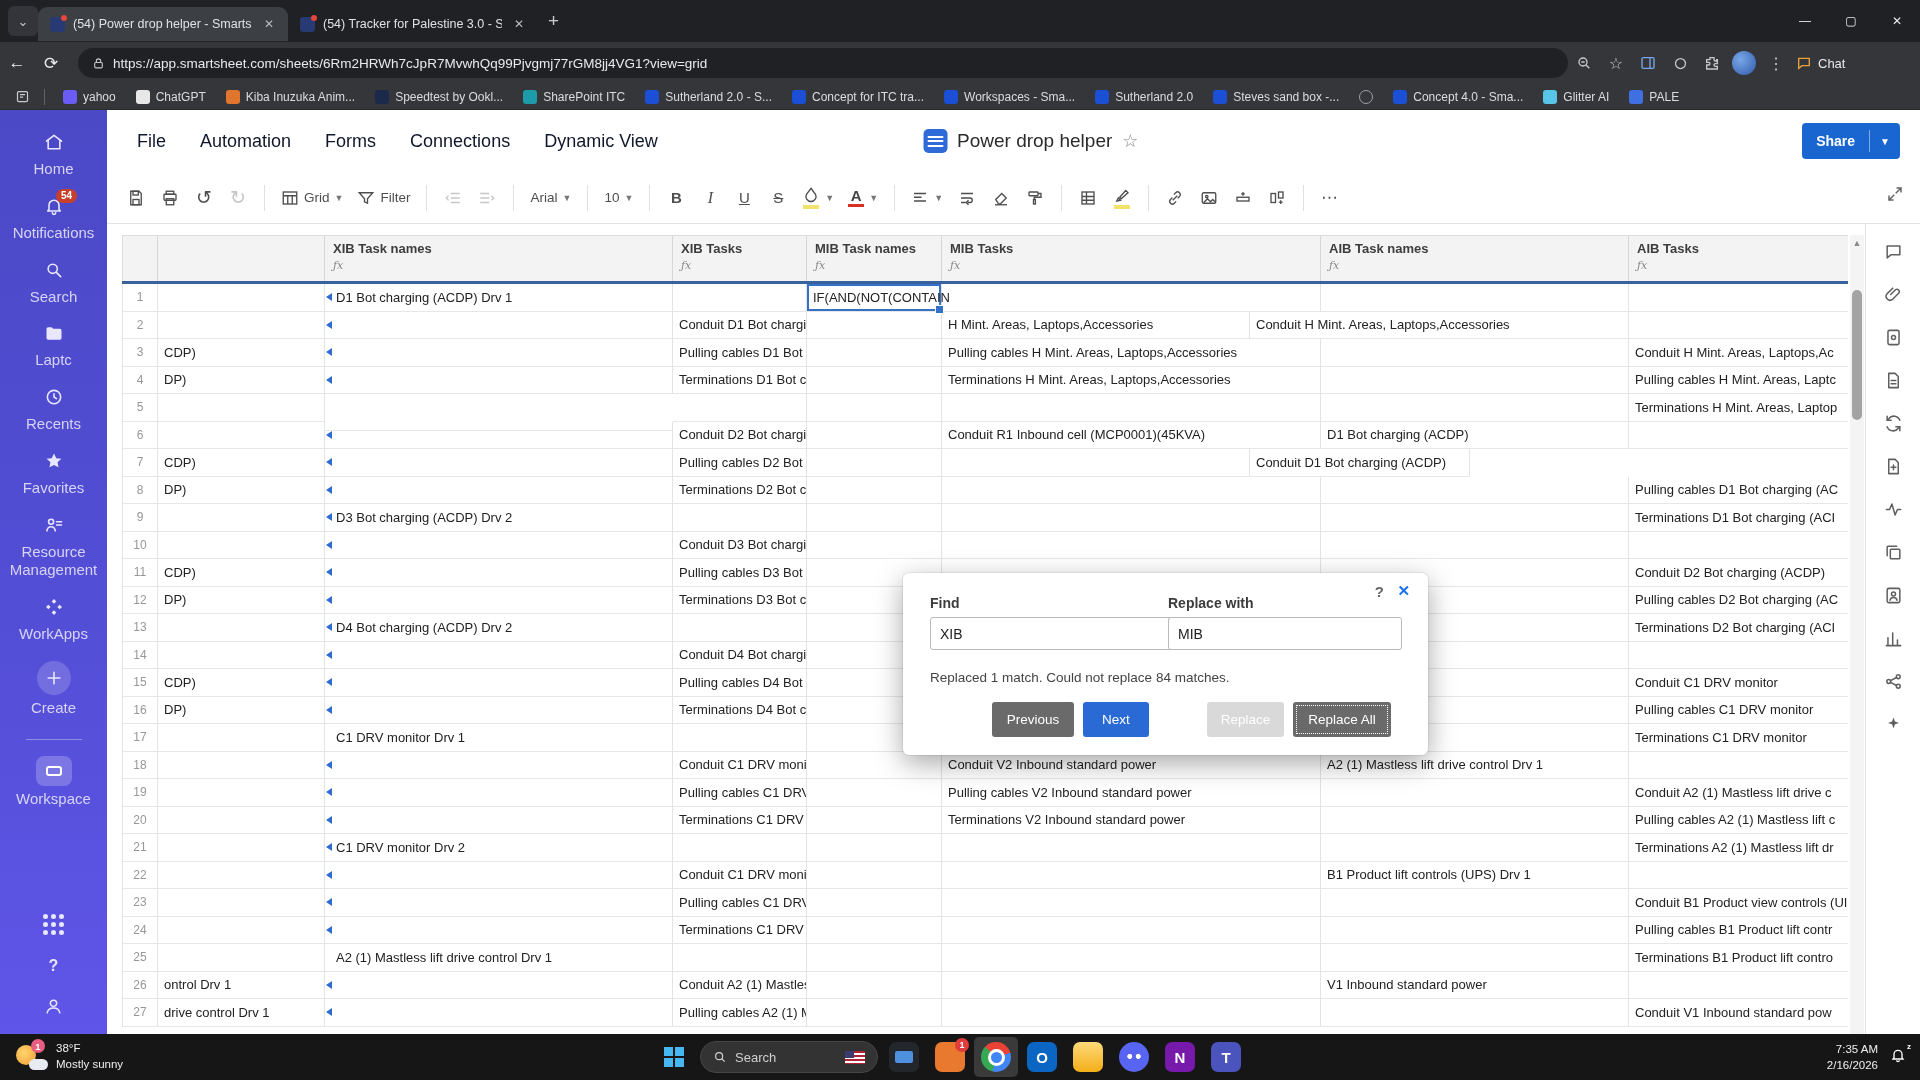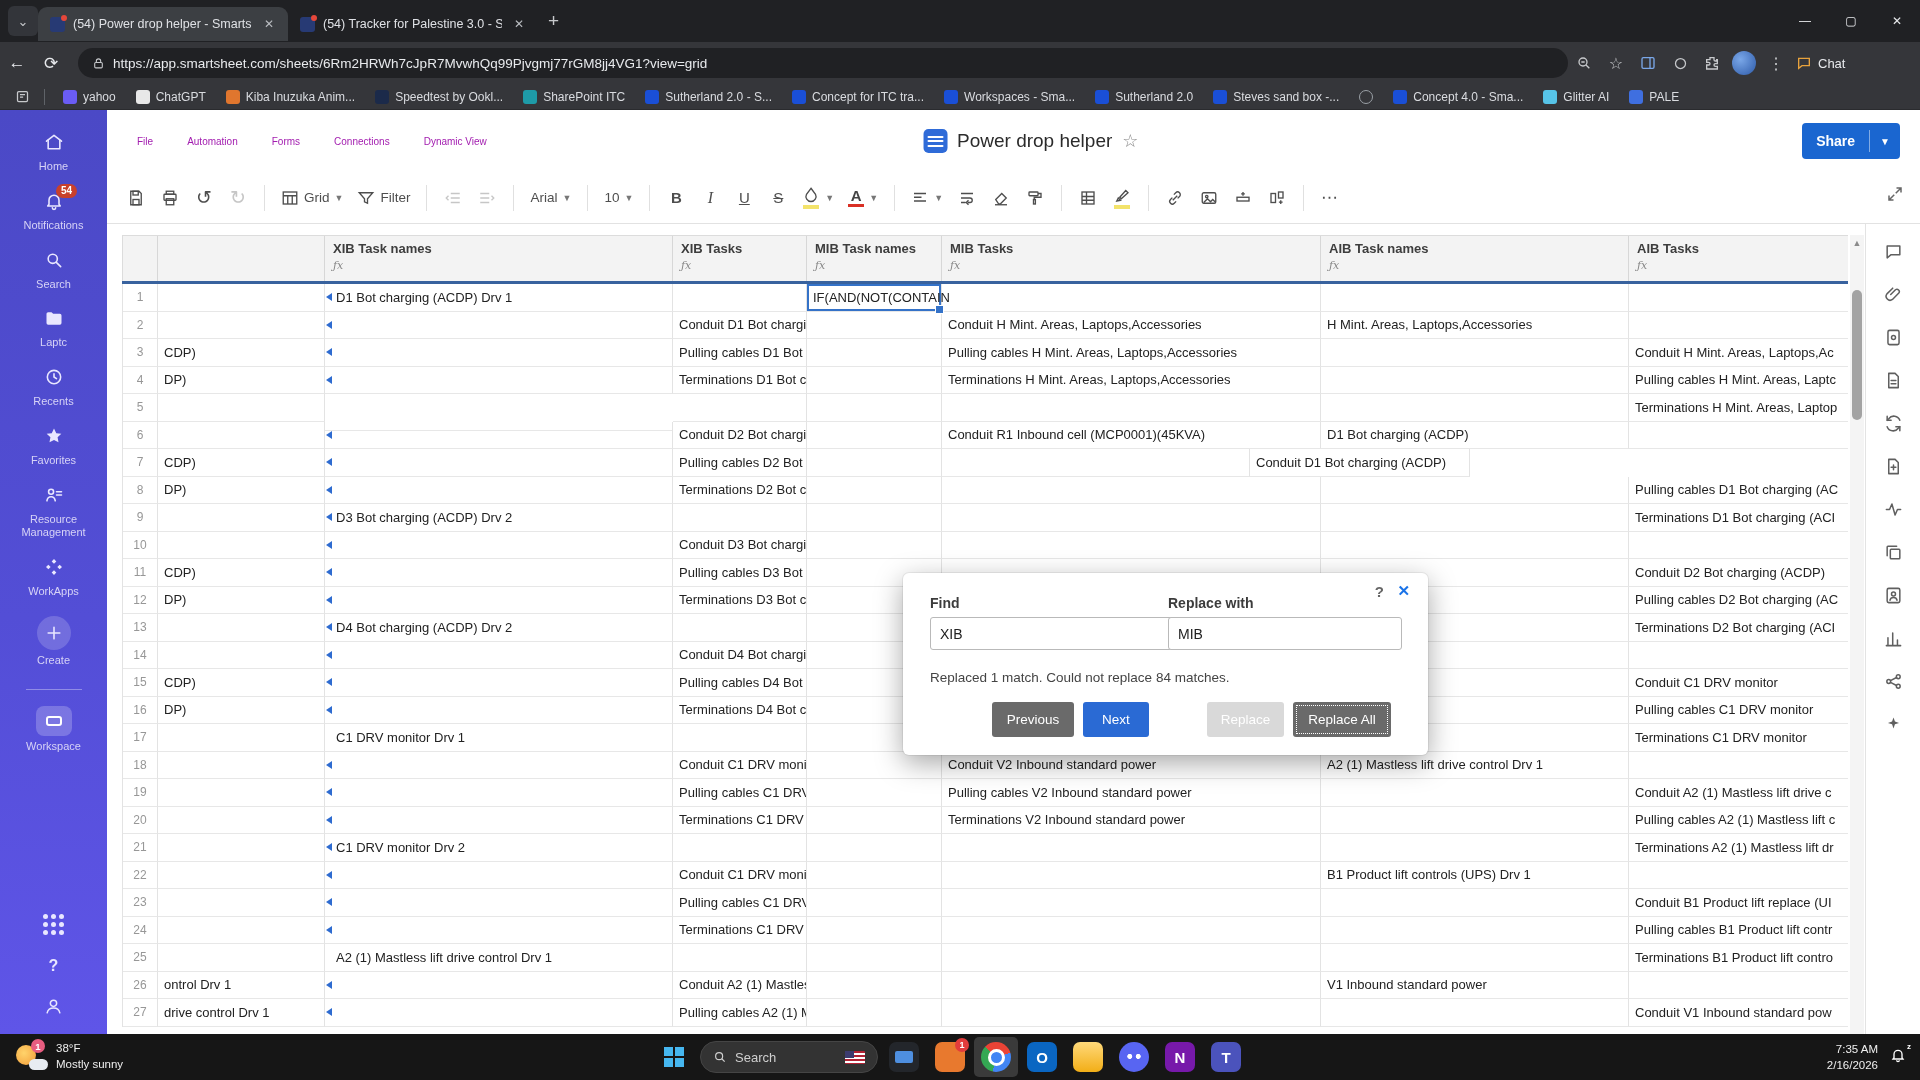--- a/index.html
+++ b/index.html
@@ -27,34 +27,34 @@
   #bookmarks { position:absolute; left:0; top:84px; width:1920px; height:26px; background:#35363a; display:flex; align-items:center; padding-left:10px; gap:4px; border-bottom:1px solid #2a2b2e; }
   .bm { display:flex; align-items:center; gap:6px; color:#dadce0; font-size:12px; padding:2px 8px; border-radius:6px; white-space:nowrap; }
   .bm .fv { width:14px; height:14px; border-radius:3px; flex:0 0 auto; }
   .bm .fv.globe { border-radius:50%; background:transparent !important; border:1.5px solid #9aa0a6; position:relative; }
   .bm-divider { width:1px; height:16px; background:#5f6368; margin:0 6px; }
   
   #app { position:absolute; left:0; top:110px; width:1920px; height:924px; background:#fff; }
   
   #leftnav { position:absolute; left:0; top:0; width:107px; height:924px; background:linear-gradient(180deg,#4b49c6 0%,#534ed6 55%,#5f55e8 100%); display:flex; flex-direction:column; align-items:center; padding-top:22px; }
   .nav-item { display:flex; flex-direction:column; align-items:center; gap:4px; margin-bottom:17px; color:#e9e7ff; position:relative; width:100%; }
-  .nav-item .lbl { font-size:11px; color:#d7d3f6; text-align:center; line-height:1.25; }
+  .nav-item .lbl { font-size:15px; color:#d7d3f6; text-align:center; line-height:1.25; }
   .nav-item svg { width:20px; height:20px; }
   .nav-badge { position:absolute; top:-7px; left:56px; background:#c8402c; color:#fff; font-size:10px; font-weight:700; border-radius:9px; padding:1.5px 5px; }
   .nav-create-circle { width:34px; height:34px; border-radius:50%; background:rgba(255,255,255,.18); display:flex; align-items:center; justify-content:center; }
   .nav-divider { width:56px; height:1px; background:rgba(255,255,255,.35); margin:4px 0 16px; }
   .nav-ws-sq { width:36px; height:30px; border-radius:8px; background:rgba(255,255,255,.22); display:flex; align-items:center; justify-content:center; }
   .nav-ws-sq i { width:16px; height:10px; border:2px solid #fff; border-radius:3px; display:block; }
   #nav-bottom { margin-top:auto; margin-bottom:14px; display:flex; flex-direction:column; align-items:center; gap:22px; color:#e9e7ff; }
   .dots9 { display:grid; grid-template-columns:repeat(3,5px); gap:3px; }
   .dots9 b { width:5px; height:5px; border-radius:50%; background:#e9e7ff; }
   .qmark { font-size:16px; font-weight:700; }
   
   #appheader { position:absolute; left:107px; top:0; width:1813px; height:62px; background:#fff; }
-  #menus { position:absolute; left:30px; top:0; height:62px; display:flex; align-items:center; gap:34px; font-size:10px; color:#a21caf;justify-content:flex-end; }
+  #menus { position:absolute; left:30px; top:0; height:62px; display:flex; align-items:center; gap:34px; font-size:18px; color:#0f172a;justify-content:flex-end; }
   #sheet-title { position:absolute; left:50%; transform:translateX(-42%); top:0; height:62px; display:flex; align-items:center; gap:10px; }
   .sheet-ico { width:24px; height:24px; border-radius:5px; background:#2f6bd8; display:flex; flex-direction:column; justify-content:center; gap:2.5px; padding:0 4px; }
   .sheet-ico i { display:block; height:2px; background:#fff; border-radius:1px; }
   #sheet-title .t { font-size:19px; color:#2b2b2b; }
   #sheet-title .star { color:#8a8a8a; font-size:18px; }
   #sharebtn { position:absolute; right:20px; top:13px; height:36px; background:#1a66d0; border-radius:4px; color:#fff; display:flex; align-items:center; font-size:14px; font-weight:600; }
   #sharebtn .cap { padding:0 14px; }
   #sharebtn .sep { width:1px; height:22px; background:rgba(255,255,255,.45); }
   #sharebtn .car { padding:0 10px; font-size:10px; }
   
@@ -548,22 +548,22 @@
           <div class="cell" style="width: 379px;"></div>
           <div class="cell" style="width: 308px;"></div>
           <div class="cell" style="width: 220px;"></div>
         </div>
         <div class="grow">
           <div class="cell num" style="width: 35px;">2</div>
           <div class="cell" style="width: 167px;"></div>
           <div class="cell xn mk" style="width: 348px;"></div>
           <div class="cell" style="width: 134px;">Conduit D1 Bot chargin</div>
           <div class="cell" style="width: 135px;"></div>
+          <div class="cell" style="width: 308px;">H Mint. Areas, Laptops,Accessories</div>
           <div class="cell" style="width: 379px;">Conduit H Mint. Areas, Laptops,Accessories</div>
-          <div class="cell" style="width: 308px;">H Mint. Areas, Laptops,Accessories</div>
           <div class="cell" style="width: 220px;"></div>
         </div>
         <div class="grow">
           <div class="cell num" style="width: 35px;">3</div>
           <div class="cell" style="width: 167px;">CDP)</div>
           <div class="cell xn mk" style="width: 348px;"></div>
           <div class="cell" style="width: 134px;">Pulling cables D1 Bot c</div>
           <div class="cell" style="width: 135px;"></div>
           <div class="cell" style="width: 379px;">Pulling cables H Mint. Areas, Laptops,Accessories</div>
           <div class="cell" style="width: 308px;"></div>
@@ -759,21 +759,21 @@
           <div class="cell" style="width: 220px;"></div>
         </div>
         <div class="grow">
           <div class="cell num" style="width: 35px;">23</div>
           <div class="cell" style="width: 167px;"></div>
           <div class="cell xn mk" style="width: 348px;"></div>
           <div class="cell" style="width: 134px;">Pulling cables C1 DRV</div>
           <div class="cell" style="width: 135px;"></div>
           <div class="cell" style="width: 379px;"></div>
           <div class="cell" style="width: 308px;"></div>
-          <div class="cell" style="width: 220px;">Conduit B1 Product lift replace (UI</div>
+          <div class="cell" style="width: 220px;">Conduit B1 Product view controls (UI</div>
         </div>
         <div class="grow">
           <div class="cell num" style="width: 35px;">24</div>
           <div class="cell" style="width: 167px;"></div>
           <div class="cell xn mk" style="width: 348px;"></div>
           <div class="cell" style="width: 134px;">Terminations C1 DRV r</div>
           <div class="cell" style="width: 135px;"></div>
           <div class="cell" style="width: 379px;"></div>
           <div class="cell" style="width: 308px;"></div>
           <div class="cell" style="width: 220px; text-align: center;">Pulling cables B1 Product lift contr</div>

